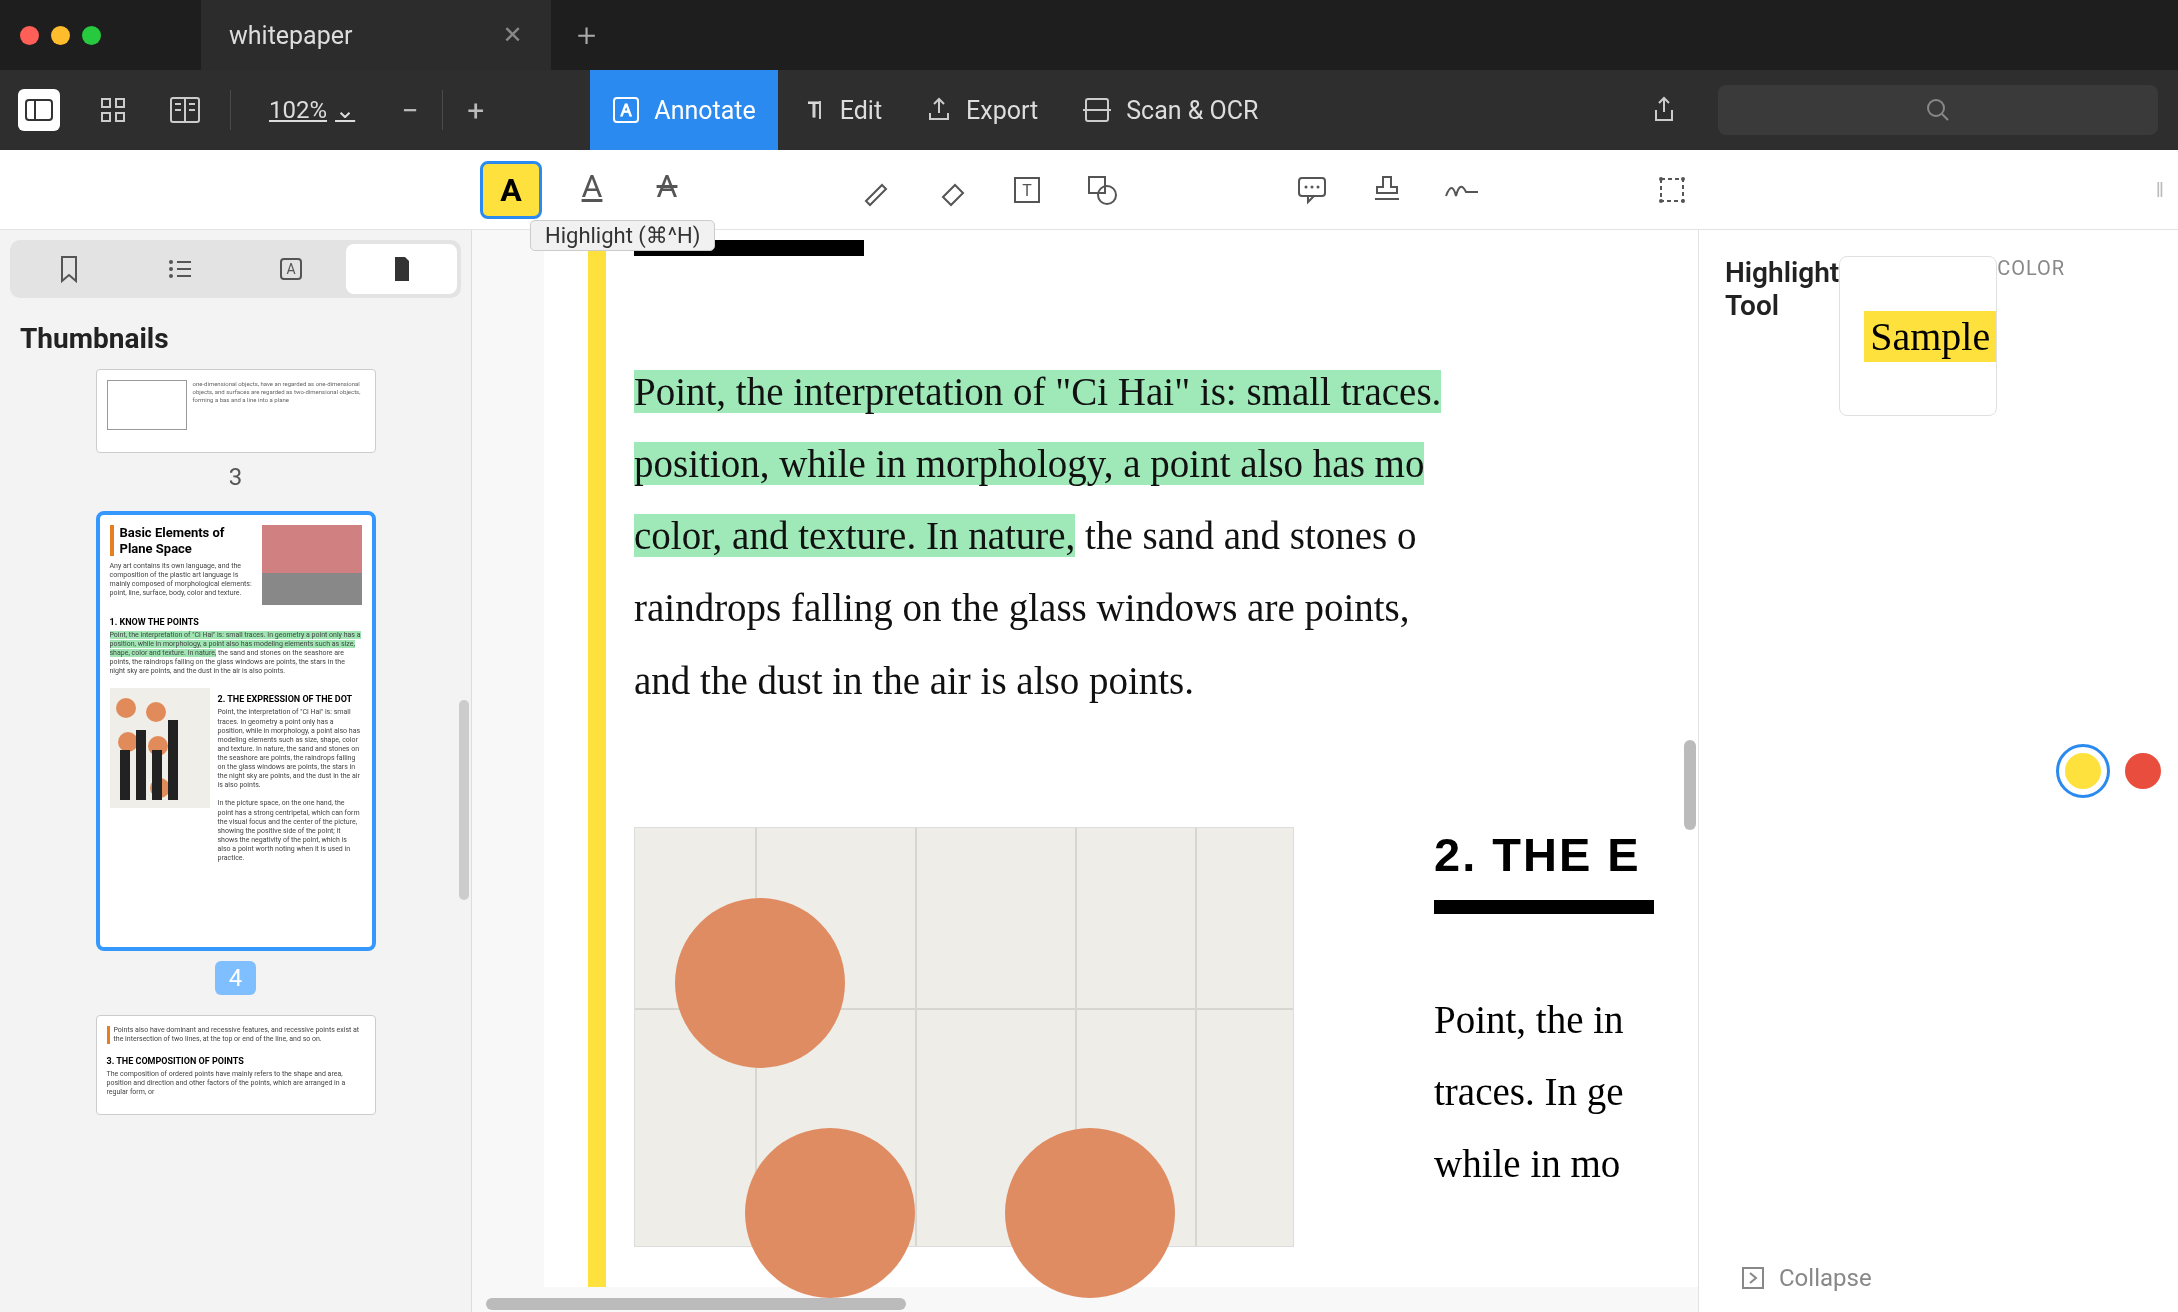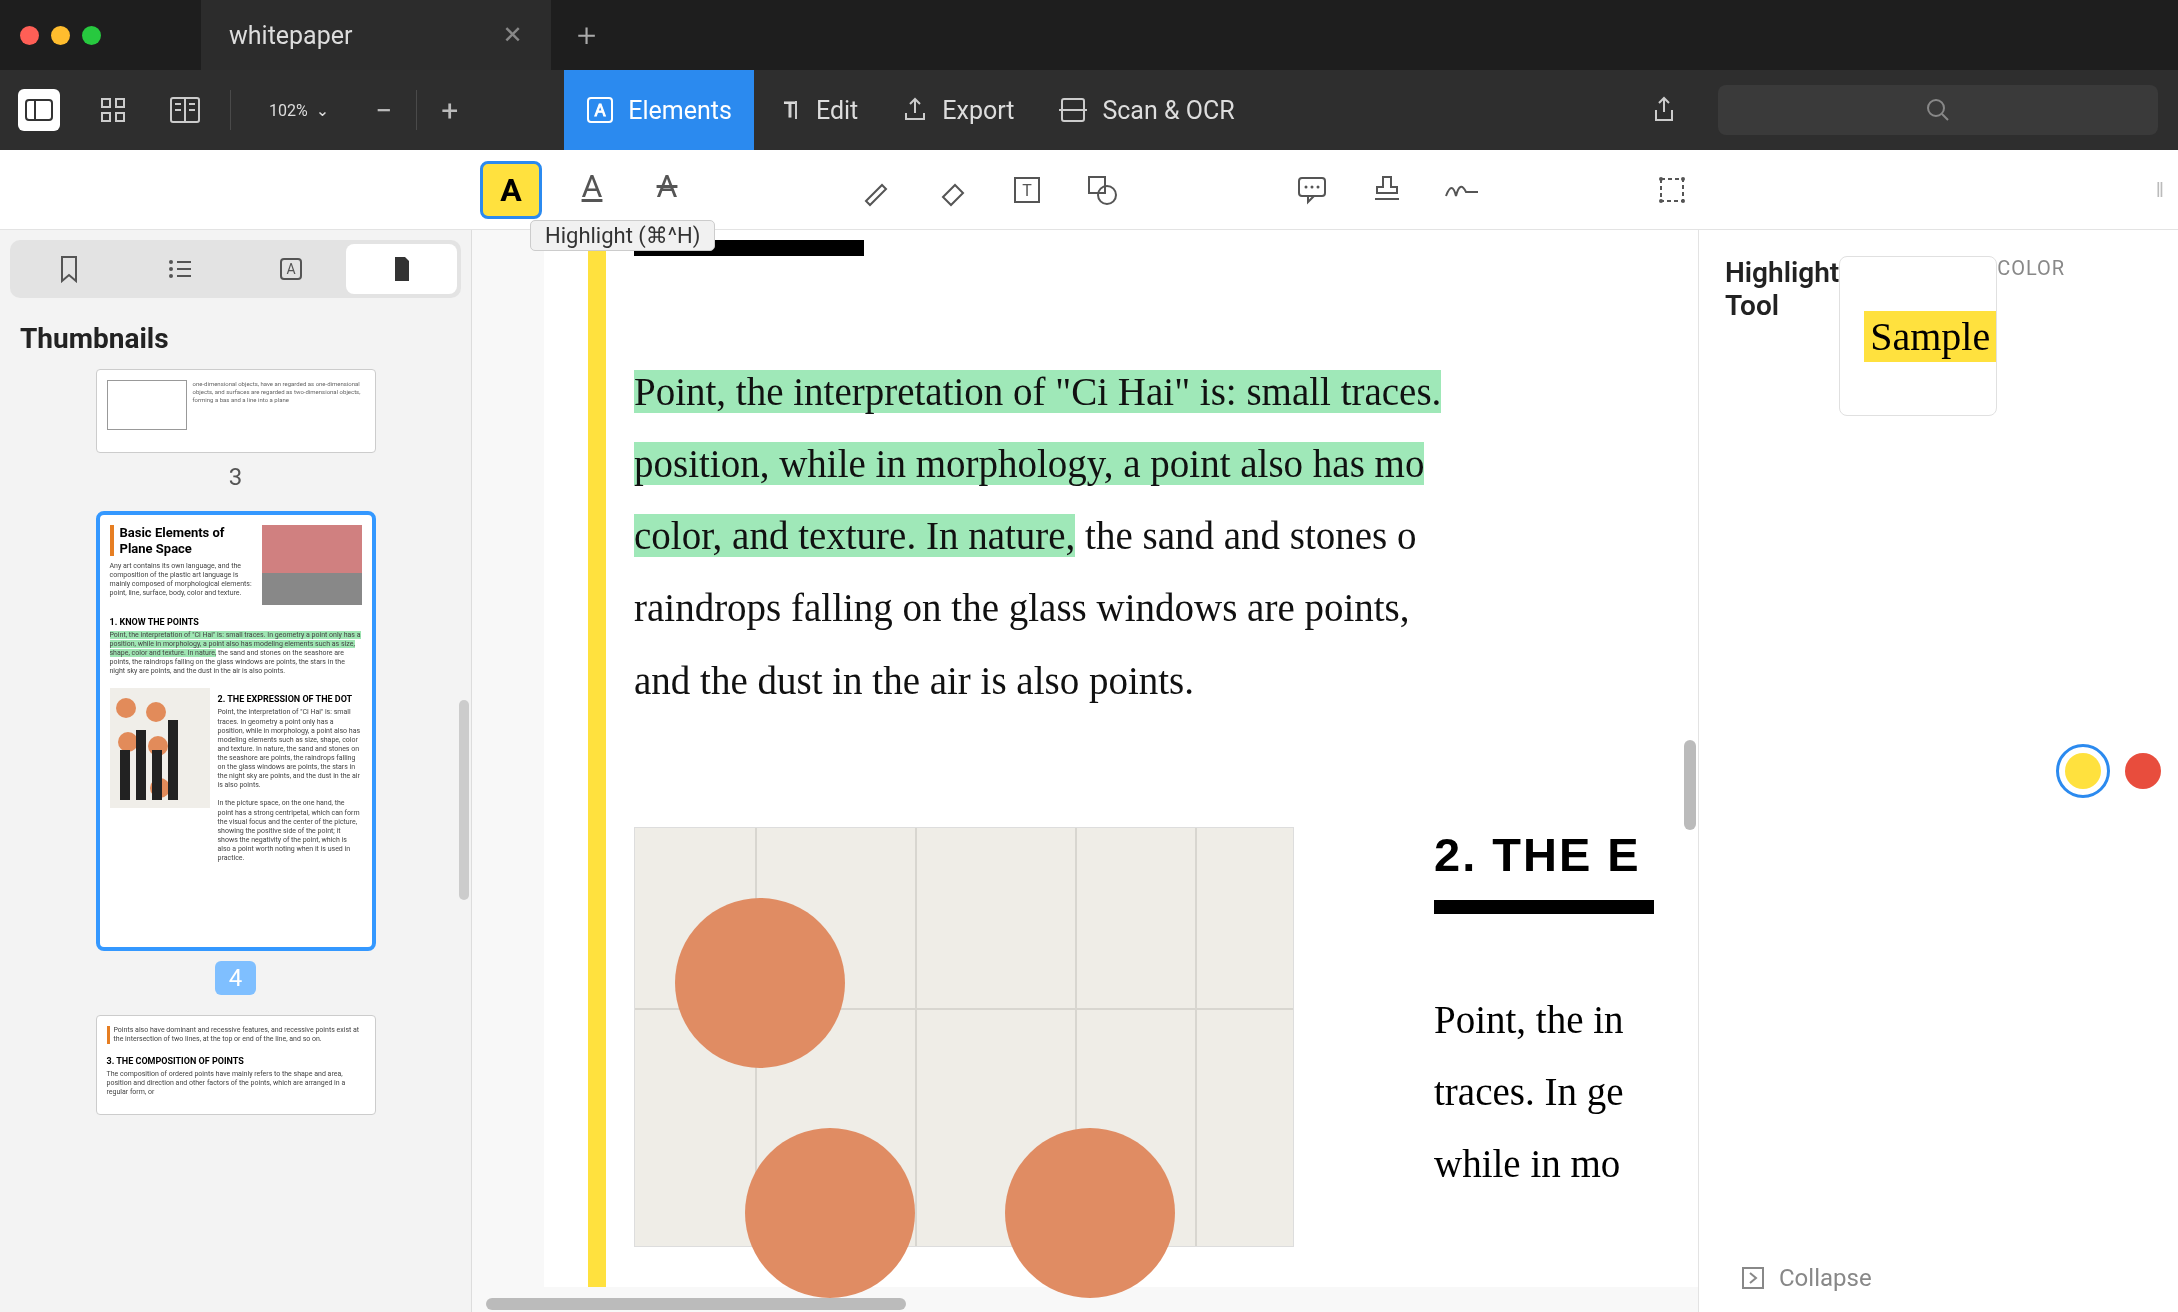--- a/index.html
+++ b/index.html
@@ -60,21 +60,21 @@
   align-items: center;
   justify-content: center;
   padding: 0 22px;
   cursor: pointer;
   gap: 14px;
   font-size: 25px;
 }
 .tool-btn.active { background: #2b8aef; color: #fff; }
 .tool-btn svg { stroke: currentColor; }
 .divider { width: 1px; height: 40px; background: #4a4a4a; margin: 0 8px; }
-.zoom { padding: 0 30px; font-size: 16px; display: flex; align-items: flex-end; gap: 8px; }
+.zoom { padding: 0 30px; font-size: 24px; display: flex; align-items: flex-end; gap: 8px; text-decoration: underline; }
 .zoom-btn { font-size: 30px; padding: 0 16px; cursor: pointer; color: #bbb; }
 .spacer { flex: 1; }
 .search-box {
   width: 440px;
   height: 50px;
   background: #3a3a3a;
   border-radius: 8px;
   margin: 0 20px;
   display: flex;
   align-items: center;
@@ -462,21 +462,21 @@
   <div class="divider"></div>
   <div class="zoom-btn">+</div>
 
   <div style="width:90px"></div>
 
   <div class="tool-btn active">
     <svg width="28" height="28" viewBox="0 0 28 28" fill="none">
         <rect x="2" y="2" width="24" height="24" rx="3" stroke="#fff" stroke-width="2"></rect>
         <text x="14" y="20" text-anchor="middle" fill="#fff" font-size="16" font-family="sans-serif">A</text>
       </svg>
-    <span>Elements</span>
+    <span>Annotate</span>
   </div>
   <div class="tool-btn">
     <svg width="26" height="26" viewBox="0 0 26 26" fill="none">
         <text x="8" y="20" fill="#ccc" font-size="20">T</text>
         <line x1="20" y1="4" x2="20" y2="22" stroke="#ccc" stroke-width="2"></line>
       </svg>
     <span>Edit</span>
   </div>
   <div class="tool-btn">
     <svg width="26" height="26" viewBox="0 0 26 26" fill="none">

